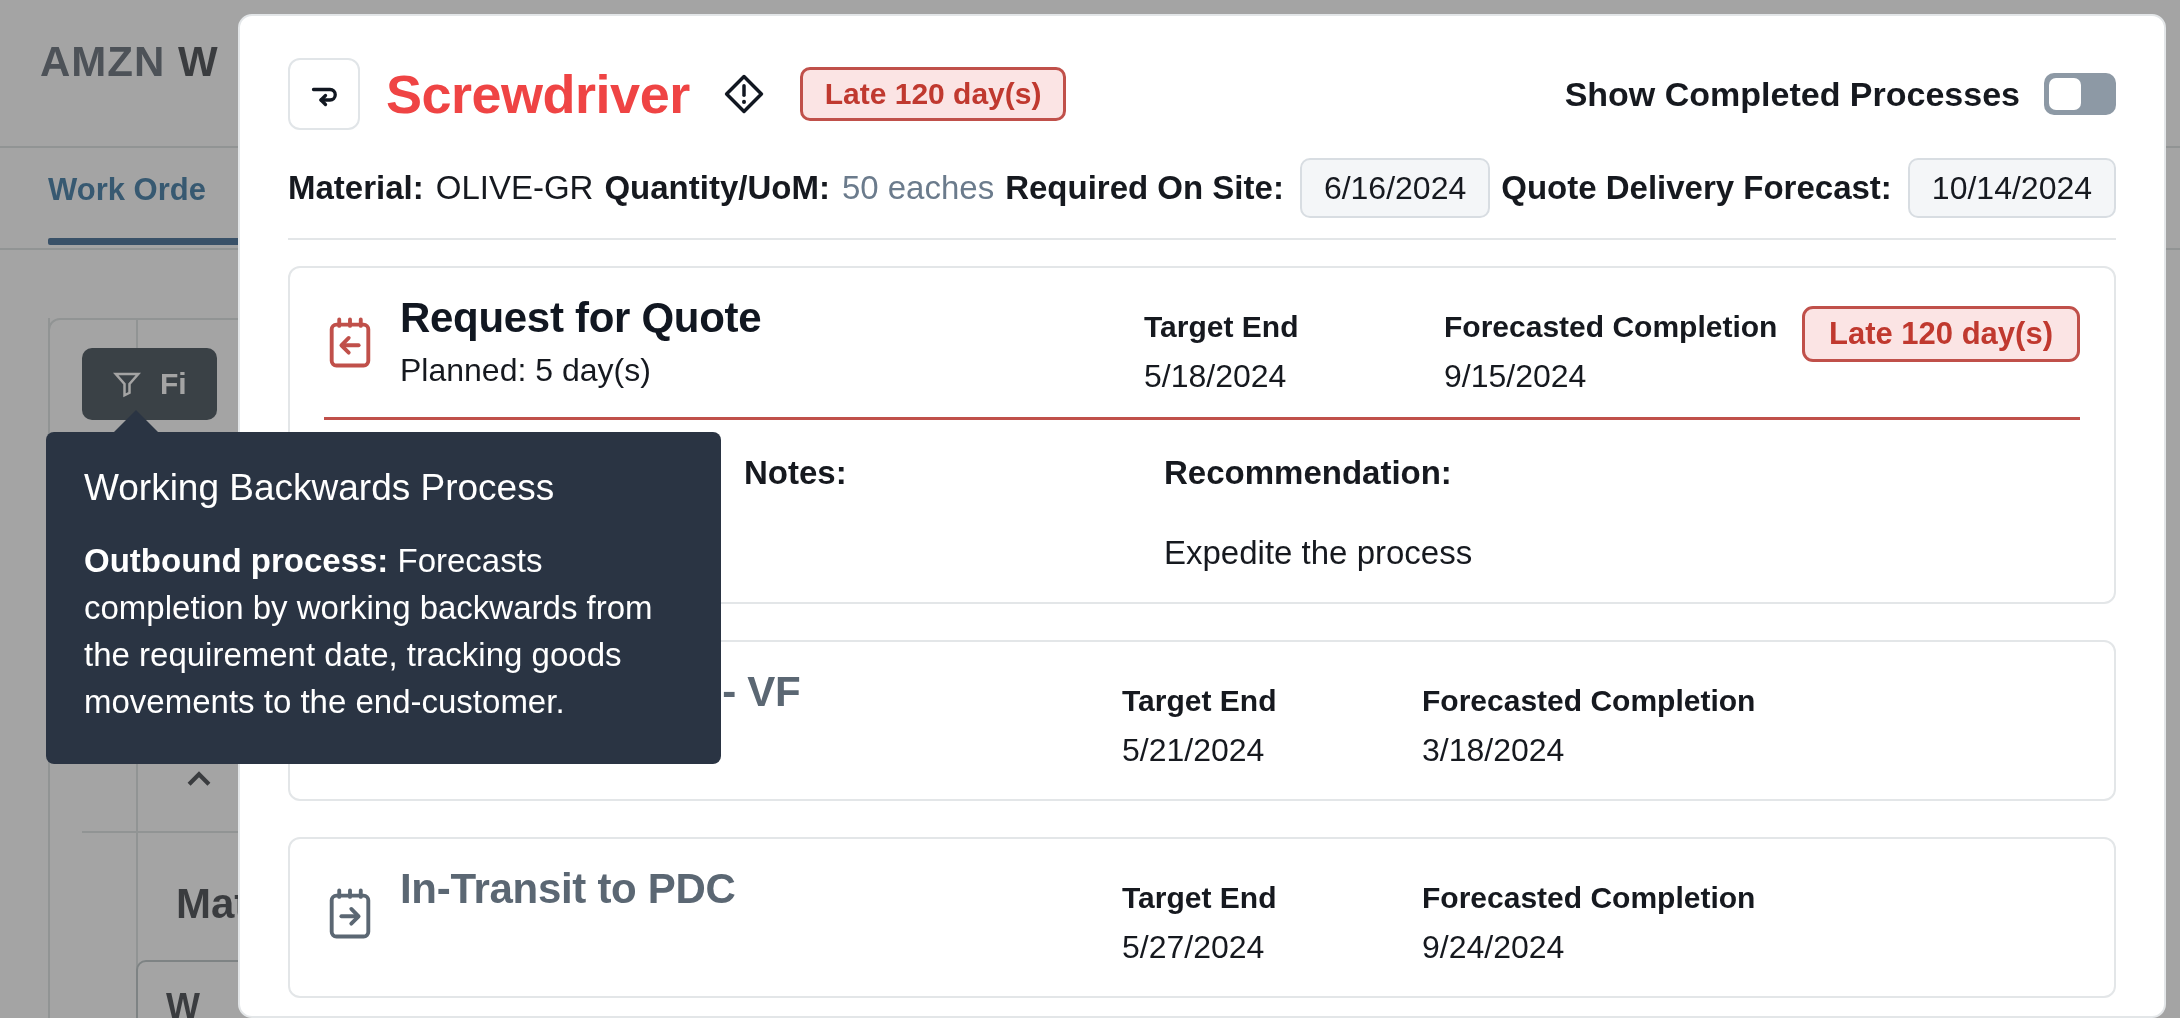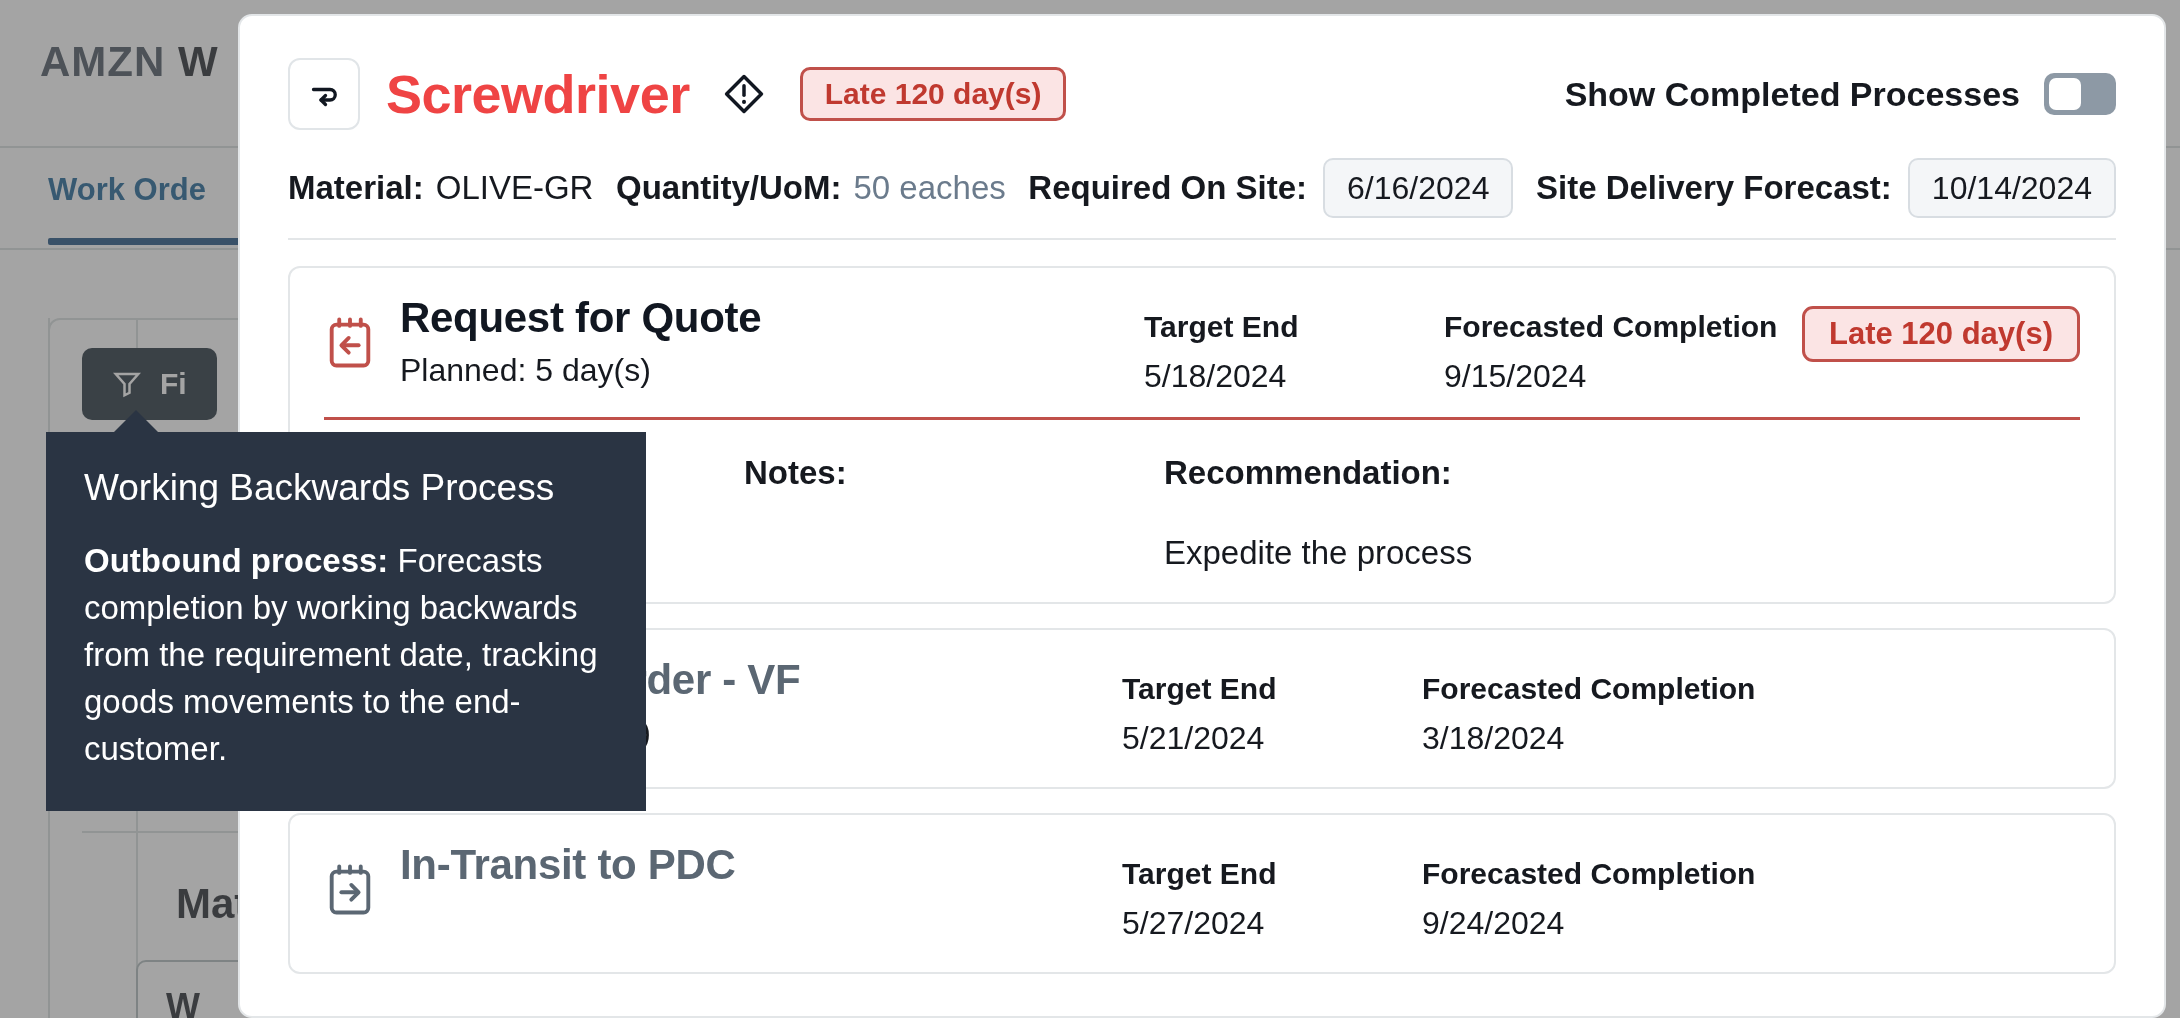--- a/index.html
+++ b/index.html
@@ -154,21 +154,21 @@
   }
   .hr {
     margin-top: 16px;
     height: 2px; background: #e3e6e8; width: 100%;
   }
 
   
   .cards { margin-top: 26px; }
   .card {
     border: 2px solid #e3e6e8; border-radius: 12px;
-    background: #ffffff; margin-bottom: 24px;
+    background: #ffffff; margin-bottom: 36px;
     padding: 26px 34px 30px 34px;
   }
   .card-main { display: flex; align-items: flex-start; }
   .proc-icon { width: 52px; height: 56px; flex: 0 0 auto; margin-top: 22px; }
   .proc-text { margin-left: 24px; }
   .proc-name {
     font-size: 42px; font-weight: bold; letter-spacing: -0.3px;
     color: #111721; white-space: nowrap;
   }
   .proc-name.grey { color: #5b6773; }
@@ -204,22 +204,22 @@
     font-size: 33px; font-weight: bold; color: #16191f; white-space: nowrap;
   }
   .detail-val {
     margin-top: 42px; font-size: 33px; color: #16191f; white-space: nowrap;
   }
   .flex-pad { flex: 1 1 auto; }
 
   
   .tooltip {
     position: absolute; left: 46px; top: 432px;
-    width: 600px;
-    background: #2a3443; border-radius: 0;
+    width: 675px;
+    background: #2a3443; border-radius: 8px;
     padding: 34px 38px 38px 38px;
     z-index: 50;
   }
   .tooltip:after {
     content: ""; position: absolute; left: 68px; top: -22px;
     border-left: 22px solid transparent;
     border-right: 22px solid transparent;
     border-bottom: 22px solid #2a3443;
   }
   .tt-title {
@@ -303,21 +303,21 @@
           <span class="meta-label">Quantity/UoM:</span>
           <span class="meta-value muted">50 eaches</span>
         </div>
         <div class="meta-sep"></div>
         <div class="meta-item">
           <span class="meta-label">Required On Site:</span>
           <span class="date-box">6/16/2024</span>
         </div>
         <div class="meta-sep"></div>
         <div class="meta-item">
-          <span class="meta-label">Site Delivery Forecast:</span>
+          <span class="meta-label">Quote Delivery Forecast:</span>
           <span class="date-box">10/14/2024</span>
         </div>
       </div>
 
       <div class="hr"></div>
 
       <div class="cards">
 
         <div class="card">
           <div class="card-main">

